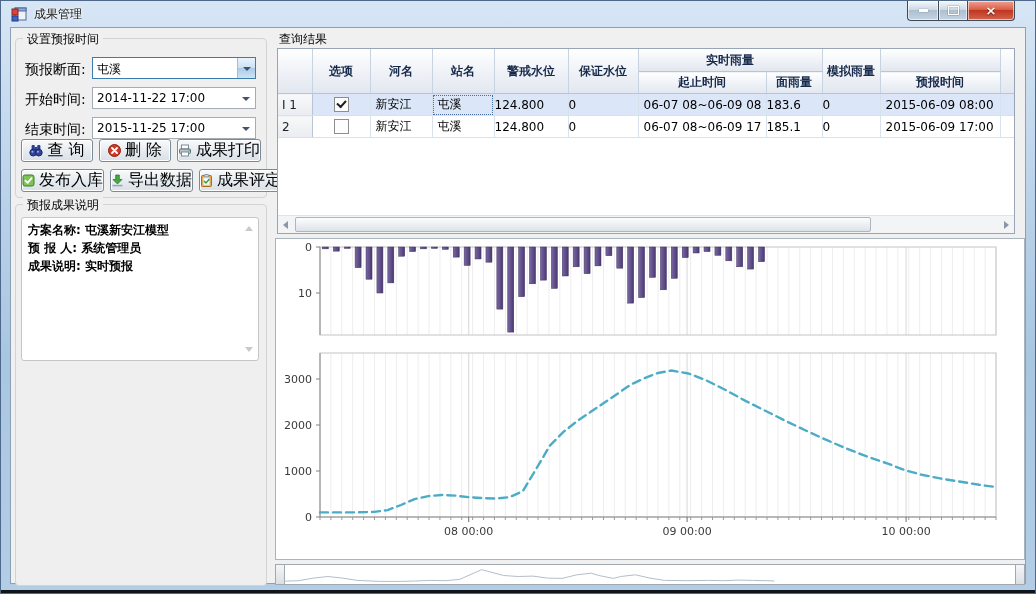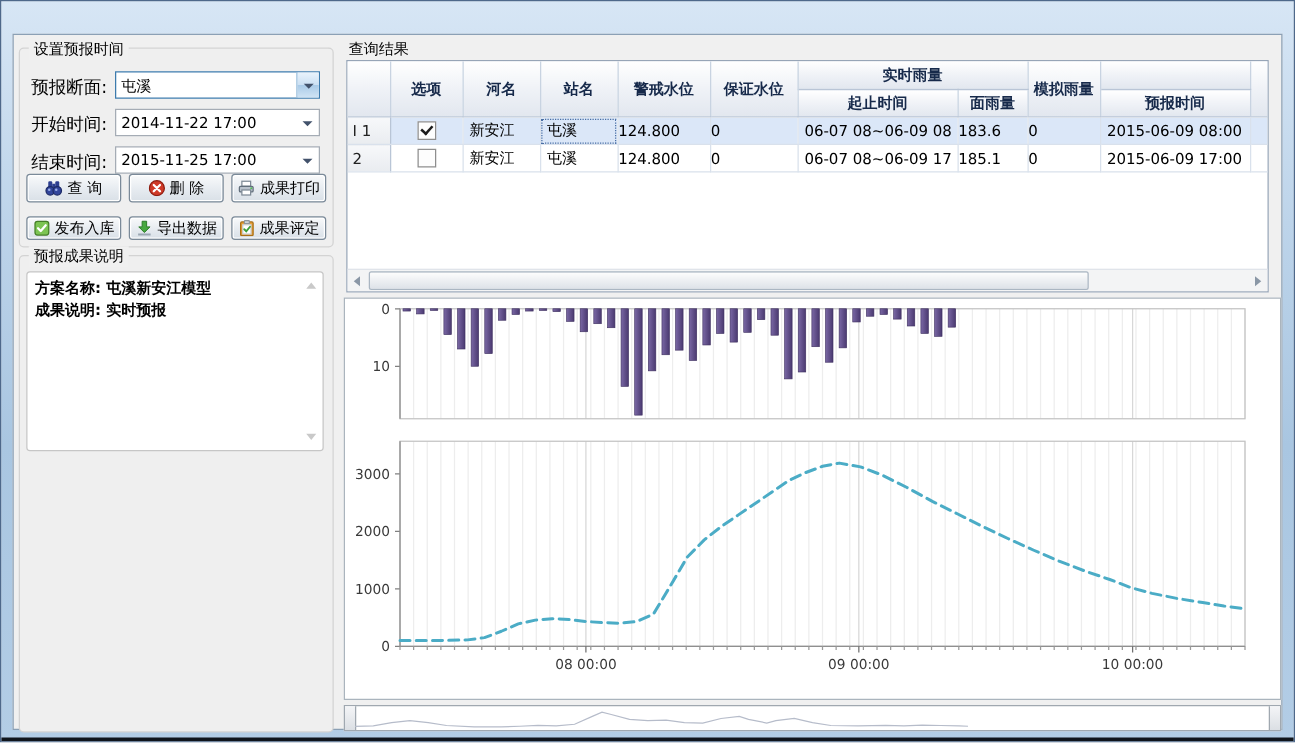--- a/index.html
+++ b/index.html
@@ -31,21 +31,21 @@
   .field label{position:absolute;left:9px;top:4px;font-size:14px;color:#000;}
   .combo{position:absolute;left:76px;top:0;width:164px;height:22px;background:#fff;border:1px solid #a5acb5;box-sizing:border-box;}
   .combo.focused{border-color:#3d7bad;}
   .combo .val{position:absolute;left:4px;top:3px;font-size:12px;color:#000;white-space:pre;}
   .combo-btn{position:absolute;right:0;top:0;bottom:0;width:17px;border-left:1px solid #9cc0dd;
      background:linear-gradient(180deg,#e9f3fc 0%,#cbe0f3 50%,#aacbe8 52%,#cfe3f4 100%);}
   .arrow-down{position:absolute;right:5px;top:9px;width:0;height:0;border-left:4px solid transparent;border-right:4px solid transparent;border-top:4px solid #42526b;}
   .combo-btn .arrow-down{right:4px;}
   .btnrow{position:absolute;left:5px;width:240px;height:23px;display:flex;gap:6px;}
   .btnrow.r1{top:100px;} .btnrow.r2{top:130px;align-items:flex-end;}
-  .btn{flex:1;display:flex;align-items:center;justify-content:center;gap:4px;font-size:12px;color:#000;white-space:pre;
+  .btn{flex:1;display:flex;align-items:center;justify-content:center;gap:4px;font-size:16px;color:#000;white-space:pre;
      border:1px solid #7b8a99;border-radius:3px;background:linear-gradient(180deg,#f9fafb 0%,#e6ebf0 55%,#d9e0e7 100%);box-shadow:inset 0 0 0 1px #fff;}
   .btn svg{flex:none;}
   .desc-box{position:absolute;left:5px;top:12px;width:238px;height:144px;background:#fff;border:1px solid #c6c6c6;border-radius:3px;box-sizing:border-box;padding:3px 4px 3px 6px;font-weight:bold;}
   .desc-box .line{font-size:12px;color:#000;line-height:18px;white-space:pre;}
   .tri-up{position:absolute;right:5px;top:8px;width:0;height:0;border-left:4px solid transparent;border-right:4px solid transparent;border-bottom:5px solid #c9c9c9;}
   .tri-dn{position:absolute;right:5px;bottom:8px;width:0;height:0;border-left:4px solid transparent;border-right:4px solid transparent;border-top:5px solid #c9c9c9;}
   
   .results-label{position:absolute;left:268px;top:3px;font-size:12px;color:#000;}
   .grid{position:absolute;left:266px;top:20px;width:738px;height:186px;background:#fff;border:1px solid #97a5b7;box-sizing:border-box;overflow:hidden;}
   table.dg{border-collapse:collapse;table-layout:fixed;width:736px;}
@@ -74,20 +74,42 @@
   .nav-handle{position:absolute;top:0;bottom:0;width:8px;background:linear-gradient(180deg,#f4f5f7,#dbdfe4);}
   .nav-handle.lh{left:0;border-right:1px solid #a0a8b0;}
   .nav-handle.rh{right:0;border-left:1px solid #a0a8b0;}
   .nav-svg{position:absolute;left:8px;top:0;}
   svg text{font-family:"DejaVu Sans","Liberation Sans",sans-serif;}
 </style>
 </head>
 <body>
 
 <div class="window">
+  <div class="titlebar">
+    <span class="app-icon">
+      <svg width="16" height="16" viewBox="0 0 16 16">
+        <rect x="4" y="2" width="11" height="12" fill="#eef3f9" stroke="#55699a"></rect>
+        <rect x="4" y="2" width="11" height="3" fill="#8aa8d8" stroke="#55699a"></rect>
+        <rect x="1" y="3" width="6" height="6" fill="#d8453a" stroke="#8c241c"></rect>
+        <rect x="1" y="10" width="6" height="5" fill="#3f64c8" stroke="#24398a"></rect>
+      </svg>
+    </span>
+    <span class="title">成果管理</span>
+    <div class="winbtns">
+      <div class="wb min">
+          <div class="glyph-min"></div>
+        </div>
+      <div class="wb max">
+          <div class="glyph-max"></div>
+        </div>
+      <div class="wb close">
+          <span class="glyph-close">×</span>
+        </div>
+    </div>
+  </div>
 
   <div class="content">
 
     <div class="groupbox g1">
       <div class="legend">设置预报时间</div>
 
       <div class="field" style="top:18px;">
         <label>预报断面:</label>
         <div class="combo focused">
           <span class="val">屯溪</span>
@@ -165,20 +187,21 @@
           </svg>
           <span>成果评定</span>
         </div>
       </div>
     </div>
 
     <div class="groupbox g2">
       <div class="legend">预报成果说明</div>
       <div class="desc-box">
         <div class="line">方案名称: 屯溪新安江模型</div>
+        <div class="line">预 报 人: 系统管理员</div>
         <div class="line">成果说明: 实时预报</div>
         <span class="tri-up"></span>
         <span class="tri-dn"></span>
       </div>
     </div>
 
     <div class="results-label">查询结果</div>
 
     <div class="grid">
       <table class="dg">

